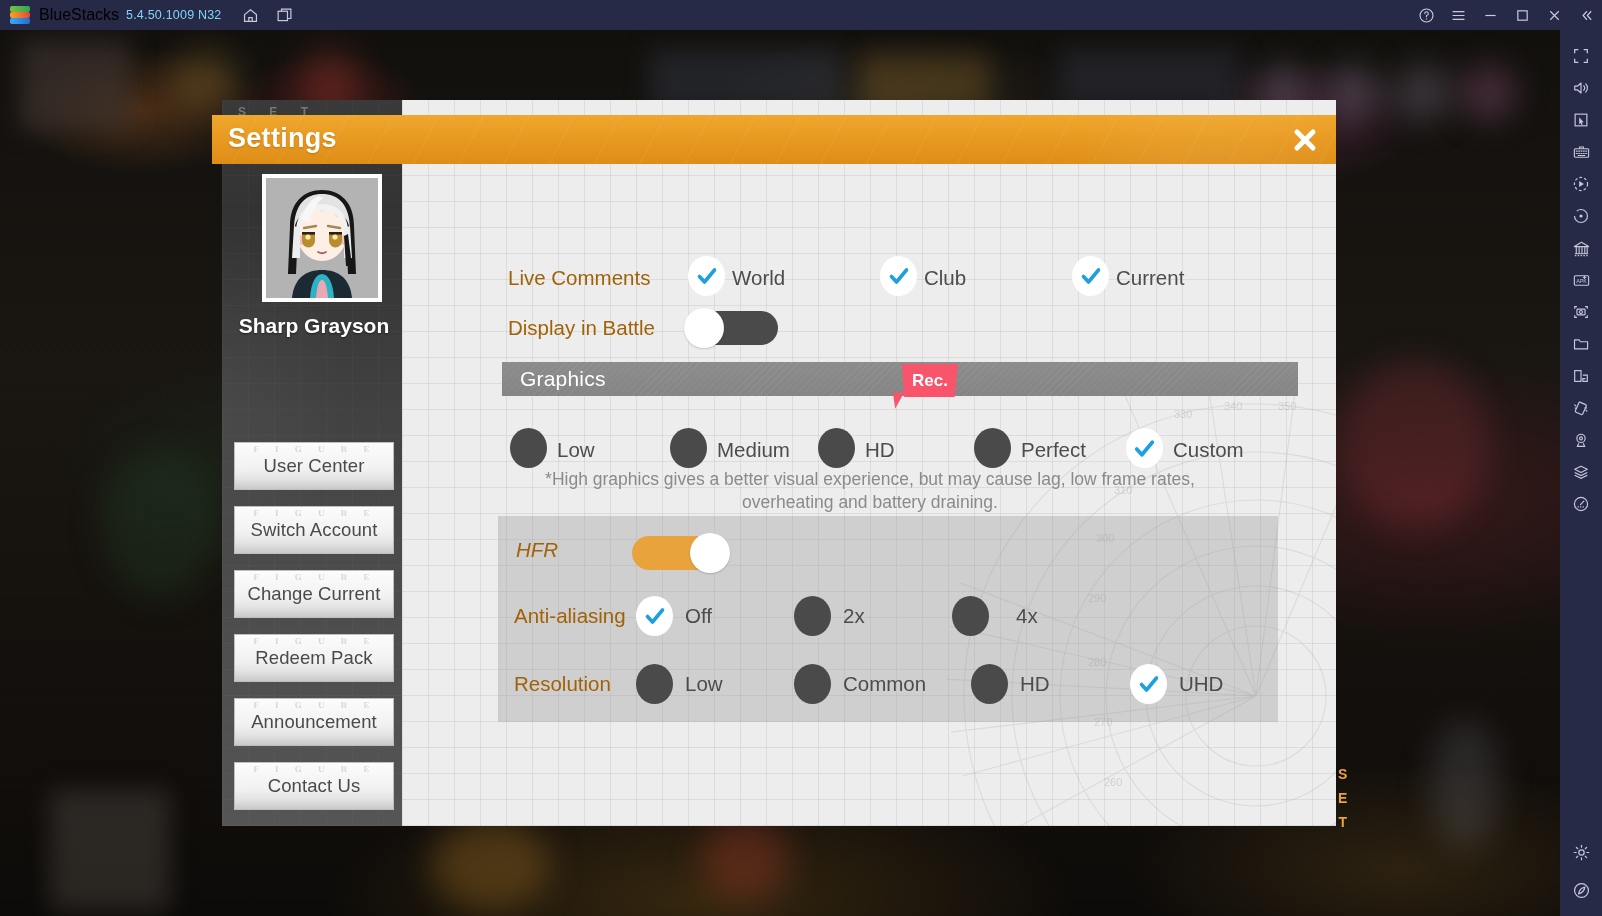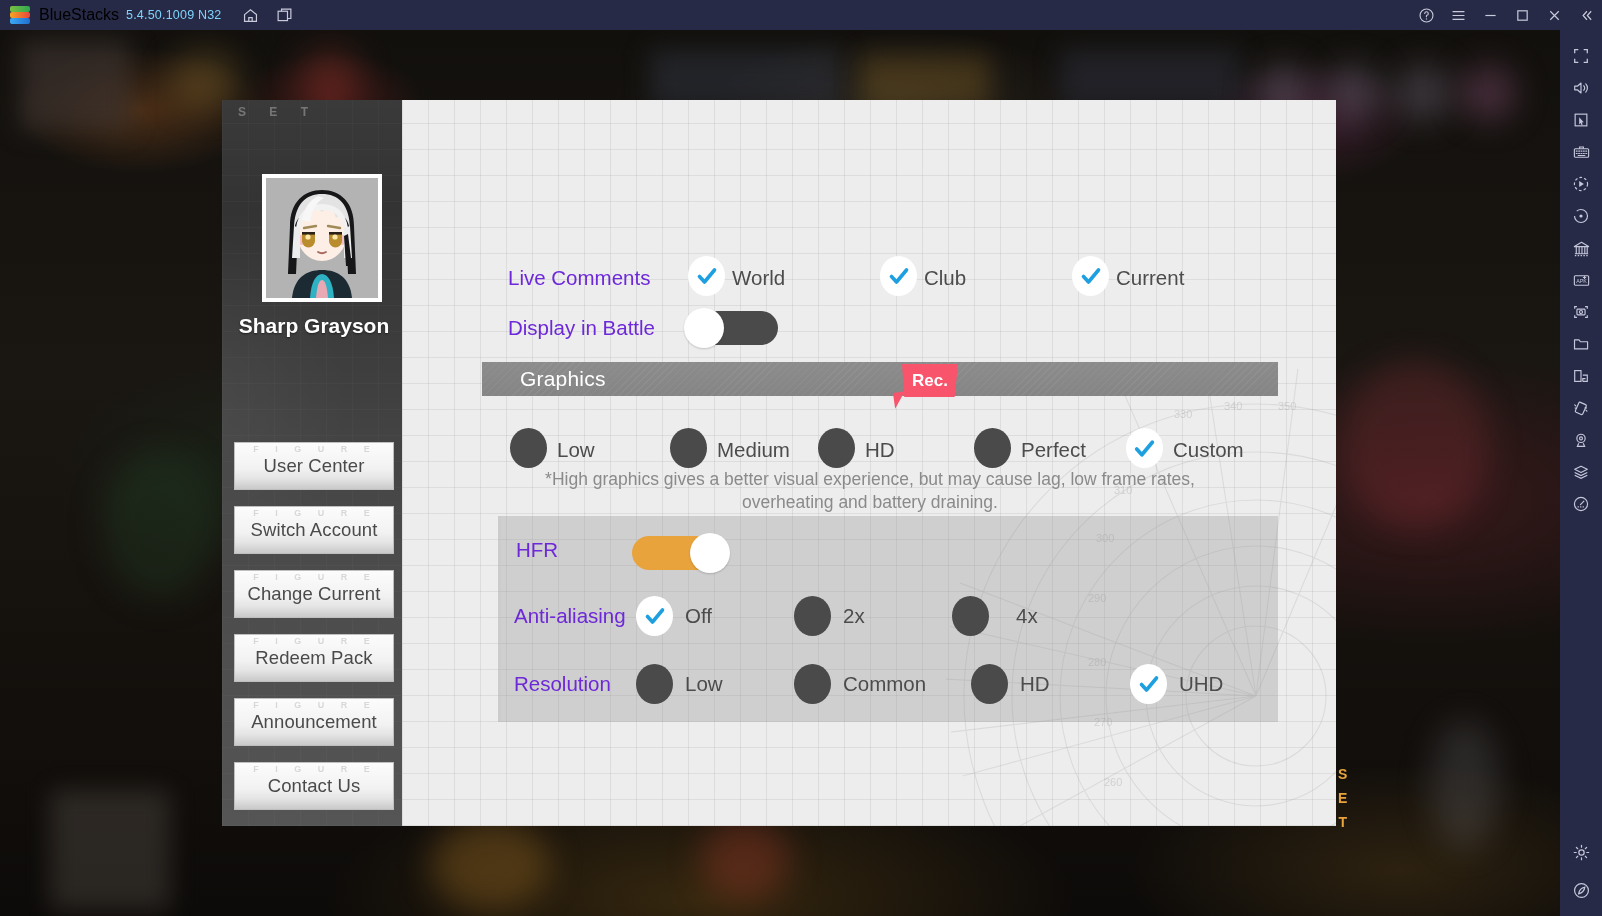--- a/index.html
+++ b/index.html
@@ -146,40 +146,40 @@
   .lbtn {
     position: relative; width: 160px; height: 48px; margin-bottom: 16px;
     background: linear-gradient(180deg,#FCFCFC 0%, #F2F2F2 55%, #E4E4E4 78%, #C9C9C9 100%);
     border: 1px solid #BFBFBF;
     display: flex; align-items: center; justify-content: center;
     color: #4A4A4A; font-size: 18.5px; letter-spacing: .1px;
     overflow: hidden;
   }
   .lbtn .figure {
     position: absolute; top: 1px; left: 0; width: 160px; text-align: center;
-    font-size: 9px; letter-spacing: 7px; color: rgba(130,130,130,.28); font-weight: bold;
+    font-size: 9px; letter-spacing: 7px; color: rgba(130,130,130,.28); font-weight: bold; font-family: Liberation Serif, serif;
   }
   .lbtn .lbl { position: relative; z-index: 2; }
 
   
   .sec-head {
     position: absolute; height: 34px;
     background: linear-gradient(180deg,#8C8C8C 0%, #858585 100%);
     display: flex; align-items: center; z-index: 3;
   }
   .sec-head::after{
     content:""; position:absolute; inset:0;
     background: repeating-linear-gradient(135deg, rgba(255,255,255,.05) 0 1px, transparent 1px 5px);
   }
   .sec-head span {
     position: relative; z-index: 2; color: #FFFFFF; font-size: 21px;
     margin-left: 18px; letter-spacing: .2px;
   }
 
-  .row-label { position: absolute; color: #6d28d9; font-size: 20.5px; z-index: 3; }
+  .row-label { position: absolute; color: #a16207; font-size: 20.5px; z-index: 3; }
 
   .chk {
     position: absolute; width: 37px; height: 40px; border-radius: 50%;
     background: #FFFFFF; z-index: 3;
     display: flex; align-items: center; justify-content: center;
   }
   .radio {
     position: absolute; width: 37px; height: 40px; border-radius: 50%;
     background: #4A4A4A; z-index: 3;
   }
@@ -544,21 +544,21 @@
             <path d="M4.5 12.5l5 5.5L19.5 6"></path>
           </svg>
       </div>
       <div class="opt-label" style="left:714px; top:166px;">Current</div>
 
       <div class="row-label" style="left:106px; top:216px;">Display in Battle</div>
       <div class="toggle off" style="left:284px; top:211px;">
         <div class="knob"></div>
       </div>
 
-      <div class="sec-head" style="left:80px; top:262px; width:796px;padding-left:20px;">
+      <div class="sec-head" style="left:100px; top:262px; width:796px;">
         <span>Graphics</span>
       </div>
 
       <div class="radio" style="left:108px; top:328px;"></div>
       <div class="opt-label" style="left:155px; top:338px;">Low</div>
 
       <div class="radio" style="left:268px; top:328px;"></div>
       <div class="opt-label" style="left:315px; top:338px;">Medium</div>
 
       <div class="radio" style="left:416px; top:328px;"></div>
@@ -574,21 +574,21 @@
             <path d="M4.5 12.5l5 5.5L19.5 6"></path>
           </svg>
       </div>
       <div class="opt-label" style="left:771px; top:338px;">Custom</div>
 
       <div class="gnote" style="top:368px;">*High graphics gives a better visual experience, but may cause lag, low frame rates,</div>
       <div class="gnote" style="top:391px;">overheating and battery draining.</div>
 
       <div class="subpanel" style="left:96px; top:416px; width:780px; height:206px;"></div>
 
-      <div class="row-label" style="left:114px; top:438px;">HFR</div>
+      <div class="row-label" style="left:114px; top:438px;font-style:italic;">HFR</div>
       <div class="toggle on" style="left:230px; top:436px;">
         <div class="knob"></div>
       </div>
 
       <div class="row-label" style="left:112px; top:504px;">Anti-aliasing</div>
       <div class="chk" style="left:234px; top:496px;">
         <svg width="24" height="24" viewBox="0 0 24 24" fill="none" stroke="#1E9FE0" stroke-width="3.6" stroke-linecap="round" stroke-linejoin="round">
             <path d="M4.5 12.5l5 5.5L19.5 6"></path>
           </svg>
       </div>
@@ -607,20 +607,28 @@
       <div class="opt-label" style="left:618px; top:572px;">HD</div>
       <div class="chk" style="left:728px; top:564px;">
         <svg width="24" height="24" viewBox="0 0 24 24" fill="none" stroke="#1E9FE0" stroke-width="3.6" stroke-linecap="round" stroke-linejoin="round">
             <path d="M4.5 12.5l5 5.5L19.5 6"></path>
           </svg>
       </div>
       <div class="opt-label" style="left:777px; top:572px;">UHD</div>
 
     </div>
 
+    <div class="dlg-header">
+      <div class="dlg-title">Settings</div>
+      <div class="dlg-close">
+        <svg width="30" height="30" viewBox="0 0 30 30" stroke="#FFFFFF" stroke-width="5" stroke-linecap="round">
+          <path d="M7 7 L23 23 M23 7 L7 23"></path>
+        </svg>
+      </div>
+    </div>
   </div>
 
   <div class="set-side">
     <div>S</div>
     <div>E</div>
     <div>T</div>
   </div>
 
 </div>
 

